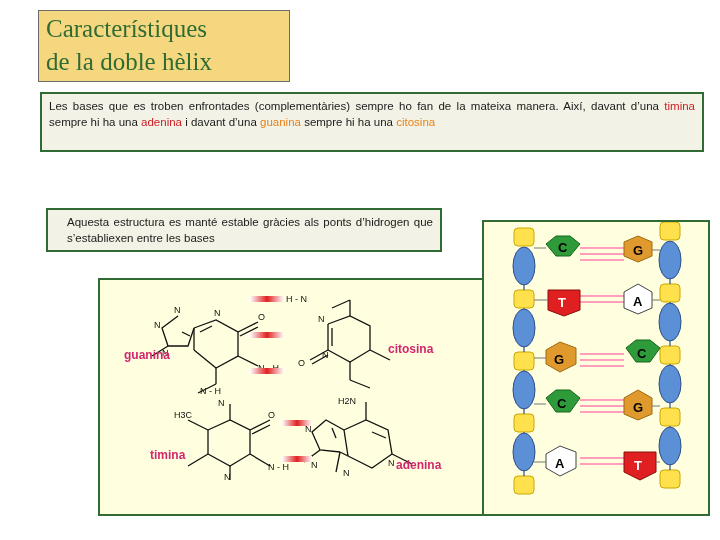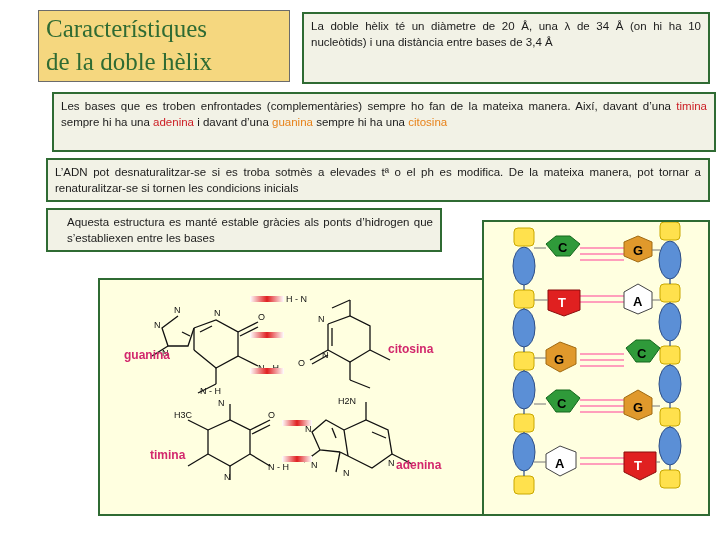--- a/index.html
+++ b/index.html
@@ -55,21 +55,21 @@
     color: #1b1b1b;
     text-align: justify;
   }
   #box-helix {
     left: 302px;
     top: 12px;
     width: 408px;
     height: 72px;
   }
   #box-bases {
-    left: 52px;
+    left: 40px;
     top: 92px;
     width: 664px;
     height: 60px;
   }
   #box-adn {
     left: 46px;
     top: 158px;
     width: 664px;
     height: 44px;
   }
@@ -117,31 +117,25 @@
 </style>
 </head>
 <body>
 
 <div class="slide">
 
   <div class="title-box"></div>
   <div class="title-text">Característiques
 de la doble hèlix</div>
 
-  <div class="tbox" id="box-helix">
-    <span>La doble hèlix té un diàmetre de 20 Å, una λ de 34 Å (on hi ha 10 nucleòtids) i una distància entre bases de 3,4 Å</span>
-  </div>
 
   <div class="tbox" id="box-bases">
     <span>Les bases que es troben enfrontades (complementàries) sempre ho fan de la mateixa manera. Així, davant d’una </span><span class="red">timina</span><span> sempre hi ha una </span><span class="red">adenina</span><span> i davant d’una </span><span class="orange">guanina</span><span> sempre hi ha una </span><span class="orange">citosina</span>
   </div>
 
-  <div class="tbox" id="box-adn">
-    <span>L’ADN pot desnaturalitzar-se si es troba sotmès a elevades tª o el ph es modifica. De la mateixa manera, pot tornar a renaturalitzar-se si tornen les condicions inicials</span>
-  </div>
 
   <div class="tbox" id="box-estructura">
     <span>Aquesta estructura es manté estable gràcies als ponts d’hidrogen que s’establiexen entre les bases</span>
   </div>
 
   <div class="chem-panel">
     <svg width="382" height="234" viewBox="0 0 382 234">
       <g stroke="#111" stroke-width="1.3" fill="none">
 
         <polyline points="78,36 62,48 68,66 88,66 94,48"></polyline>

